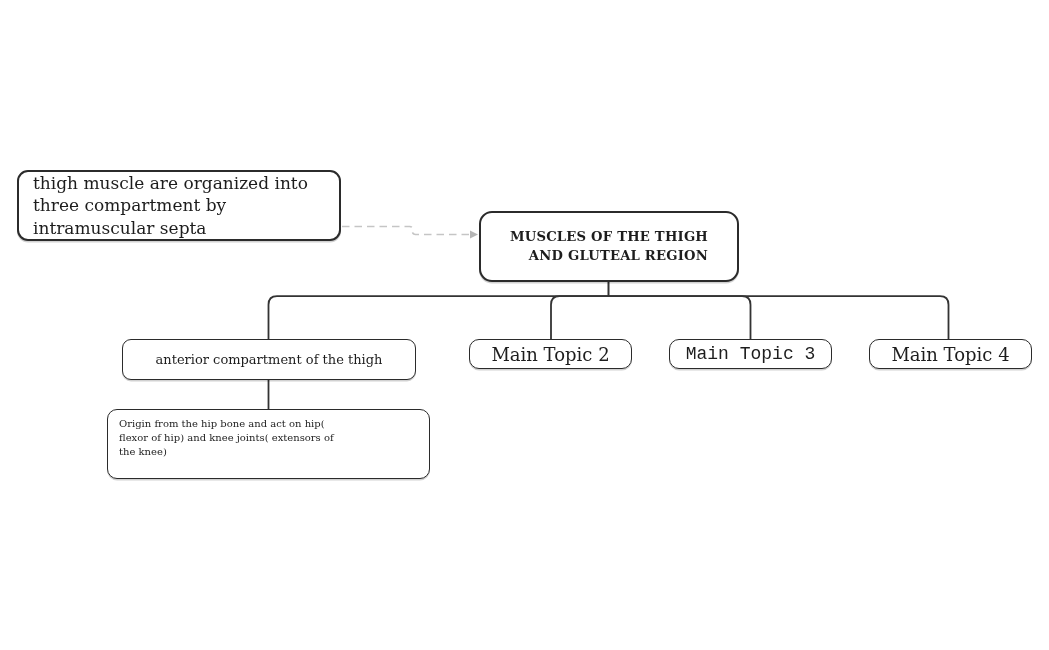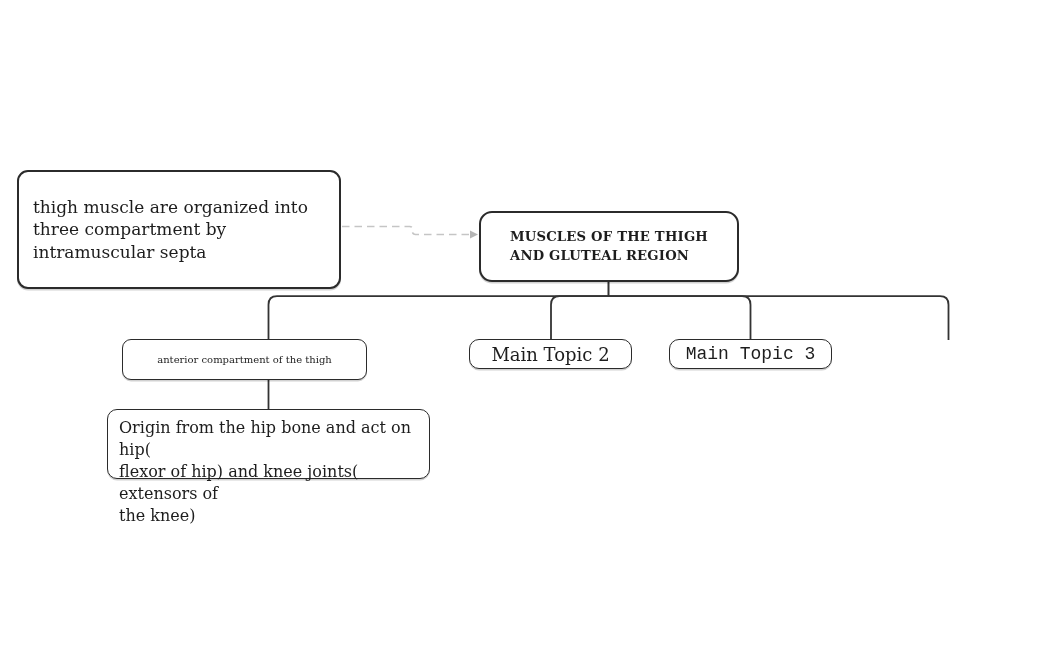--- a/index.html
+++ b/index.html
@@ -26,63 +26,63 @@
   }
   .node {
     position: absolute;
     box-sizing: border-box;
     background: var(--topic-fill, #ffffff);
     border: 1.6px solid var(--topic-border, #2b2b2b);
     border-radius: 10px;
     display: flex;
     align-items: center;
     justify-content: center;
-    text-align: left;
+    text-align: right;
     box-shadow: 0 1.5px 0 rgba(0,0,0,0.18);
     cursor: pointer;
   }
   .node .label {
     white-space: pre-line;
   }
   .floating-note {
     left: 17px;  top: 170px;
-    width: 324px; height: 119px;
+    width: 324px; height: 71px;
     border-width: 2.2px;
     border-radius: 11px;
     justify-content: flex-start;
     text-align: left;
     padding: 10px 14px;
     font-size: 17px;
     line-height: 1.3;
   }
   .root-node {
     left: 479px; top: 211px;
     width: 260px; height: 71px;
     border-width: 2.4px;
     border-radius: 13px;
     font-size: 13.2px;
     font-weight: bold;
     line-height: 1.4;
     letter-spacing: 0.2px;
   }
   .anterior-node {
     left: 122px; top: 339px;
-    width: 245px; height: 41px;
+    width: 294px; height: 41px;
     border-radius: 9px;
-    font-size: 10px;
+    font-size: 13px;
   }
   .origin-node {
     left: 107px; top: 409px;
     width: 323px; height: 70px;
     border-radius: 10px;
     justify-content: flex-start;
     align-items: flex-start;
     text-align: left;
     padding: 7px 11px;
-    font-size: 16px;
+    font-size: 10px;
     line-height: 1.38;
   }
   .main-topic {
     top: 339px;
     width: 163px; height: 30px;
     font-size: 18px;
   }
   .mt2 { left: 469px; }
   .mt3 { left: 669px; font-family: Liberation Mono, monospace; }
   .mt4 { left: 869px; }
@@ -132,14 +132,17 @@
   </div>
 
   <div class="node main-topic mt2">
     <span class="label">Main Topic 2</span>
   </div>
 
   <div class="node main-topic mt3">
     <span class="label">Main Topic 3</span>
   </div>
 
+  <div class="node main-topic mt4">
+    <span class="label">Main Topic 4</span>
+  </div>
 
 </div>
 
 </body></html>

